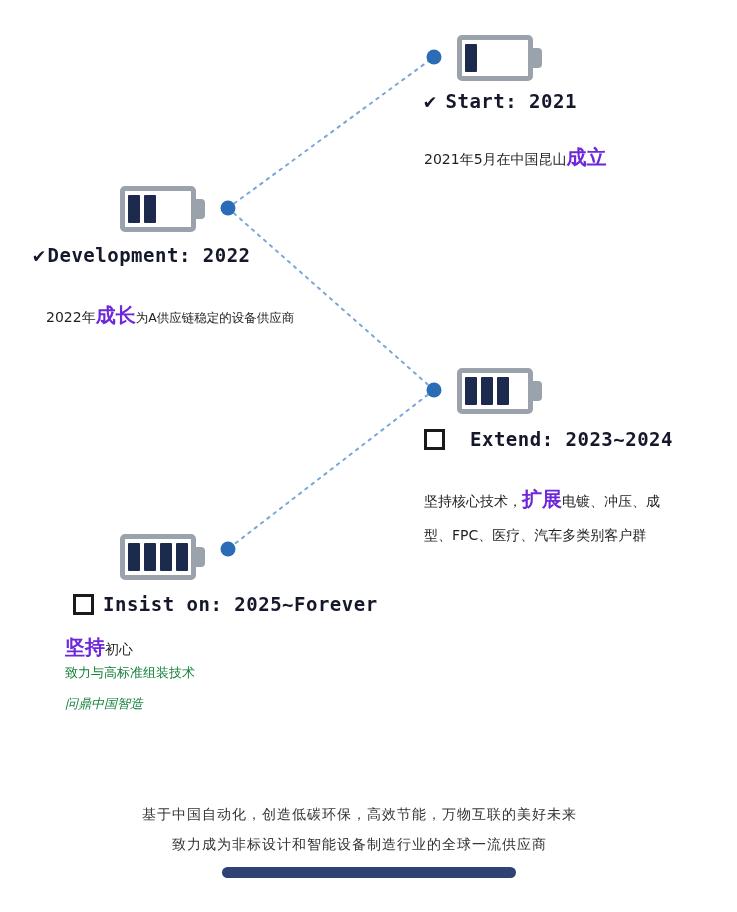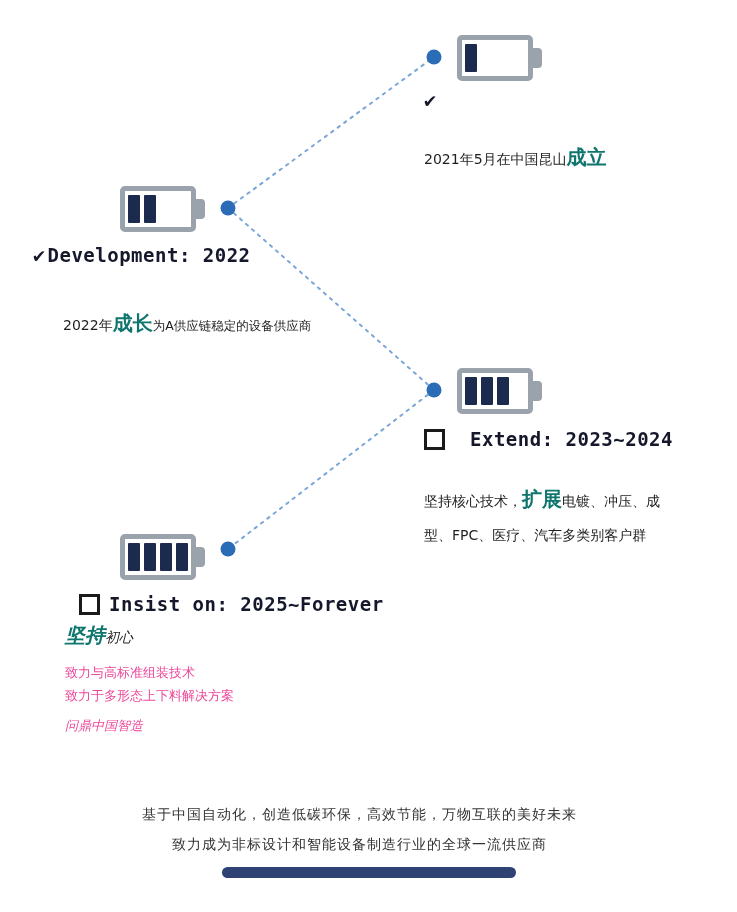--- a/index.html
+++ b/index.html
@@ -15,24 +15,24 @@
   .battery { position:absolute; width:86px; height:46px; }
   .battery-body { position:relative; width:76px; height:46px; border:5px solid var(--battery-outline,#9aa2ac); border-radius:5px; display:flex; gap:4px; padding:4px 3px; background:#fff; }
   .battery-body .bar { width:12px; background:var(--battery-bar,#1c2a4e); border-radius:1px; }
   .battery-nub { position:absolute; left:76px; top:13px; width:9px; height:20px; background:var(--battery-outline,#9aa2ac); border-radius:0 4px 4px 0; }
 
   .heading { position:absolute; font-family:"DejaVu Sans Mono","Liberation Mono",monospace; font-weight:700; font-size:19px; color:#15182b; letter-spacing:.5px; display:flex; align-items:center; gap:9px; white-space:nowrap; }
   .check { font-size:20px; line-height:1; }
   .box { width:21px; height:21px; border:3px solid #1a1a1a; display:inline-block; background:#fff; }
 
   .desc { position:absolute; font-size:14px; color:#1f1f1f; line-height:34px; }
-  .desc .em { font-size:20px; font-weight:700; color:#0f766e; }
+  .desc .em { font-size:20px; font-weight:700; color:#6d28d9; }
   .desc .small { font-size:12.5px; }
 
-  .lines { position:absolute; font-size:13px; color:#ec4899; line-height:22.5px; }
+  .lines { position:absolute; font-size:13px; color:#15803d; line-height:22.5px; }
 
   .footer-line { position:absolute; left:0; width:719px; text-align:center; font-size:14px; font-weight:500; color:#333; letter-spacing:1px; }
   .footer-bar { position:absolute; left:222px; top:867px; width:294px; height:11px; border-radius:6px; background:var(--footer-bar,#2e4374); }
 </style>
 </head>
 <body>
 
 <div class="canvas">
 
   <svg class="connector" viewBox="0 0 737 912">
@@ -46,37 +46,38 @@
   </svg>
 
   <div class="battery" style="left:457px; top:35px;">
     <div class="battery-body">
         <span class="bar"></span>
       </div>
     <div class="battery-nub"></div>
   </div>
   <div class="heading" style="left:424px; top:90px;">
     <span class="check">✔</span>
+    <span>Start: 2021</span>
   </div>
   <div class="desc" style="left:424px; top:140px;">
     <span>2021年5月在中国昆山</span><span class="em">成立</span><span></span>
   </div>
 
   <div class="battery" style="left:120px; top:186px;">
     <div class="battery-body">
         <span class="bar"></span>
         <span class="bar"></span>
       </div>
     <div class="battery-nub"></div>
   </div>
   <div class="heading" style="left:33px; top:244px; gap:2px;">
     <span class="check">✔</span>
     <span>Development: 2022</span>
   </div>
-  <div class="desc" style="left:63px; top:298px;margin-top:8px;">
+  <div class="desc" style="left:46px; top:298px;">
     <span>2022年</span><span class="em">成长</span><span class="small">为A供应链稳定的设备供应商</span>
   </div>
 
   <div class="battery" style="left:457px; top:368px;">
     <div class="battery-body">
         <span class="bar"></span>
         <span class="bar"></span>
         <span class="bar"></span>
       </div>
     <div class="battery-nub"></div>
@@ -91,30 +92,29 @@
 
   <div class="battery" style="left:120px; top:534px;">
     <div class="battery-body">
         <span class="bar"></span>
         <span class="bar"></span>
         <span class="bar"></span>
         <span class="bar"></span>
       </div>
     <div class="battery-nub"></div>
   </div>
-  <div class="heading" style="left:79px; top:593px;text-align:center;">
+  <div class="heading" style="left:73px; top:593px;text-align:center;">
     <span class="box"></span>
     <span>Insist on: 2025~Forever</span>
   </div>
-  <div class="desc" style="left:65px; top:626px; line-height:18px;font-style:italic;">
+  <div class="desc" style="left:65px; top:626px; line-height:42px;">
     <span class="em">坚持</span><span>初心</span>
   </div>
   <div class="lines" style="left:65px; top:662px;">
     <div>致力与高标准组装技术</div>
-    <div>致力于多形态上下料解决方案</div>
     <div style="margin-top:8px;font-style:italic;">问鼎中国智造</div>
   </div>
 
   <div class="footer-line" style="top:806px;">基于中国自动化，创造低碳环保，高效节能，万物互联的美好未来</div>
   <div class="footer-line" style="top:836px;">致力成为非标设计和智能设备制造行业的全球一流供应商</div>
   <div class="footer-bar"></div>
 
 </div>
 
 </body></html>

